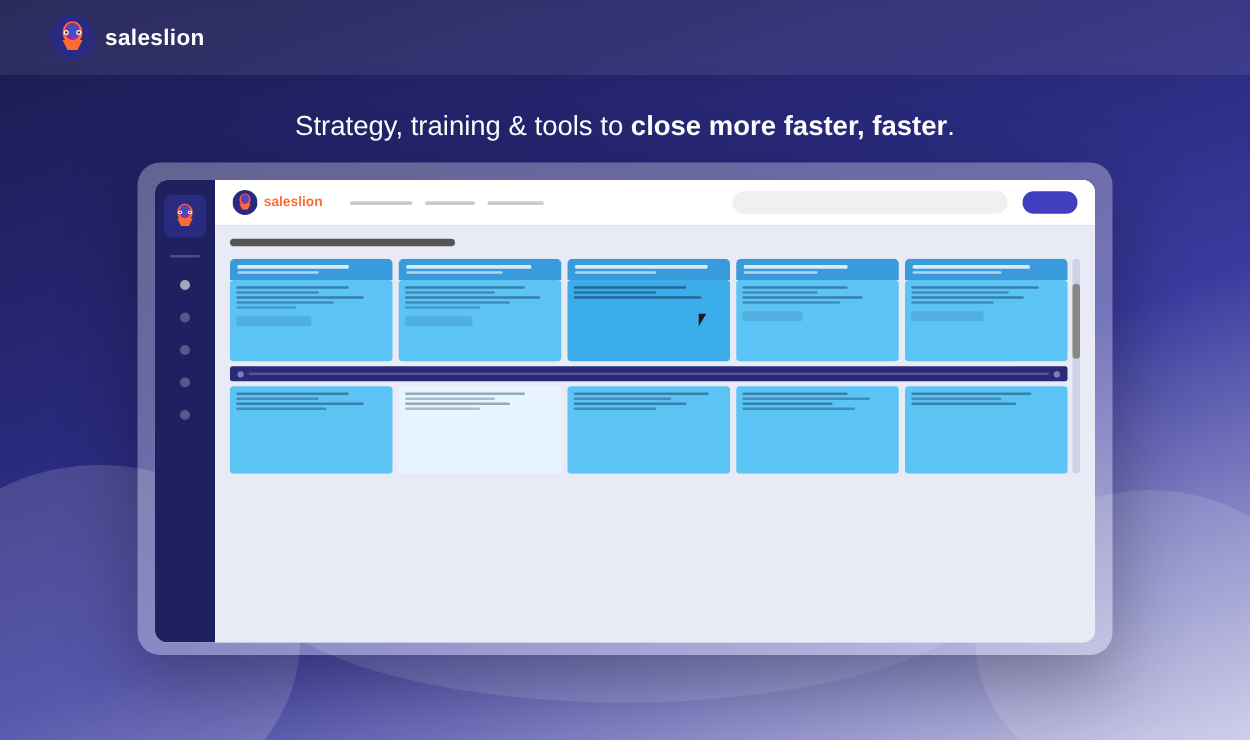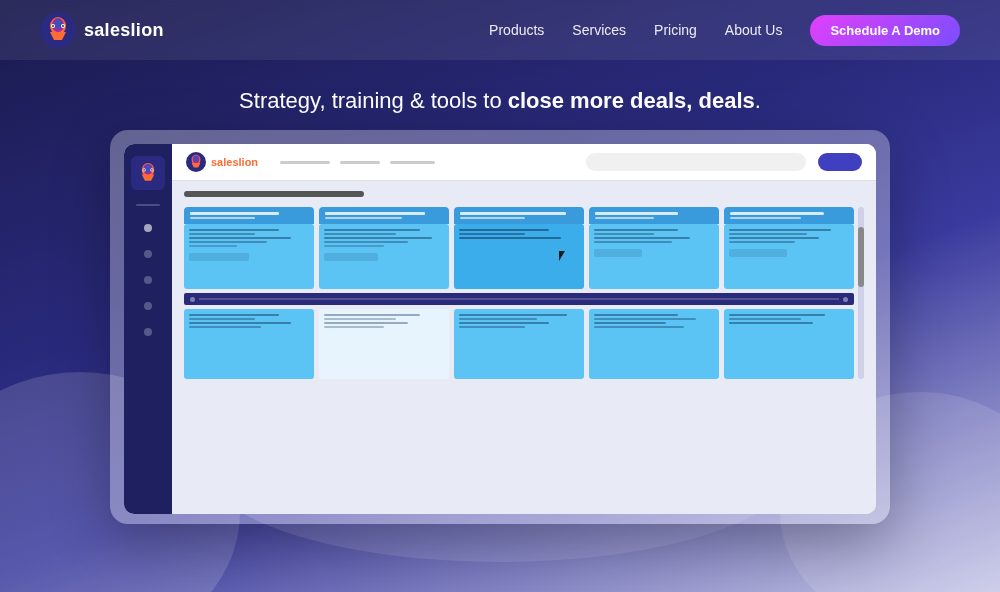--- a/index.html
+++ b/index.html
@@ -327,32 +327,25 @@
       <ellipse cx="18" cy="12" rx="4" ry="5" fill="#3f51b5"></ellipse>
       <polygon points="10,20 26,20 22,28 14,28" fill="#ff6b35"></polygon>
       <circle cx="13" cy="14" r="2" fill="white"></circle>
       <circle cx="23" cy="14" r="2" fill="white"></circle>
       <circle cx="13" cy="14" r="1" fill="#333"></circle>
       <circle cx="23" cy="14" r="1" fill="#333"></circle>
     </svg>
     <span class="nav-brand-name">saleslion</span>
   </div>
 
-  <div class="nav-links">
-    <a class="nav-link">Products</a>
-    <a class="nav-link">Services</a>
-    <a class="nav-link">Pricing</a>
-    <a class="nav-link">About Us</a>
-    <button class="nav-cta">Schedule A Demo</button>
-  </div>
 </nav>
 
 <div class="hero">
   <p class="hero-text">
-    Strategy, training &amp; tools to <strong>close more deals, deals</strong>.
+    Strategy, training &amp; tools to <strong>close more faster, faster</strong>.
   </p>
 </div>
 
 <div class="mockup-wrapper">
   <div class="mockup-outer">
     <div class="mockup-inner">
 
       <div class="mock-sidebar">
         <div class="mock-logo-wrap">
           <svg width="28" height="28" viewBox="0 0 36 36">

